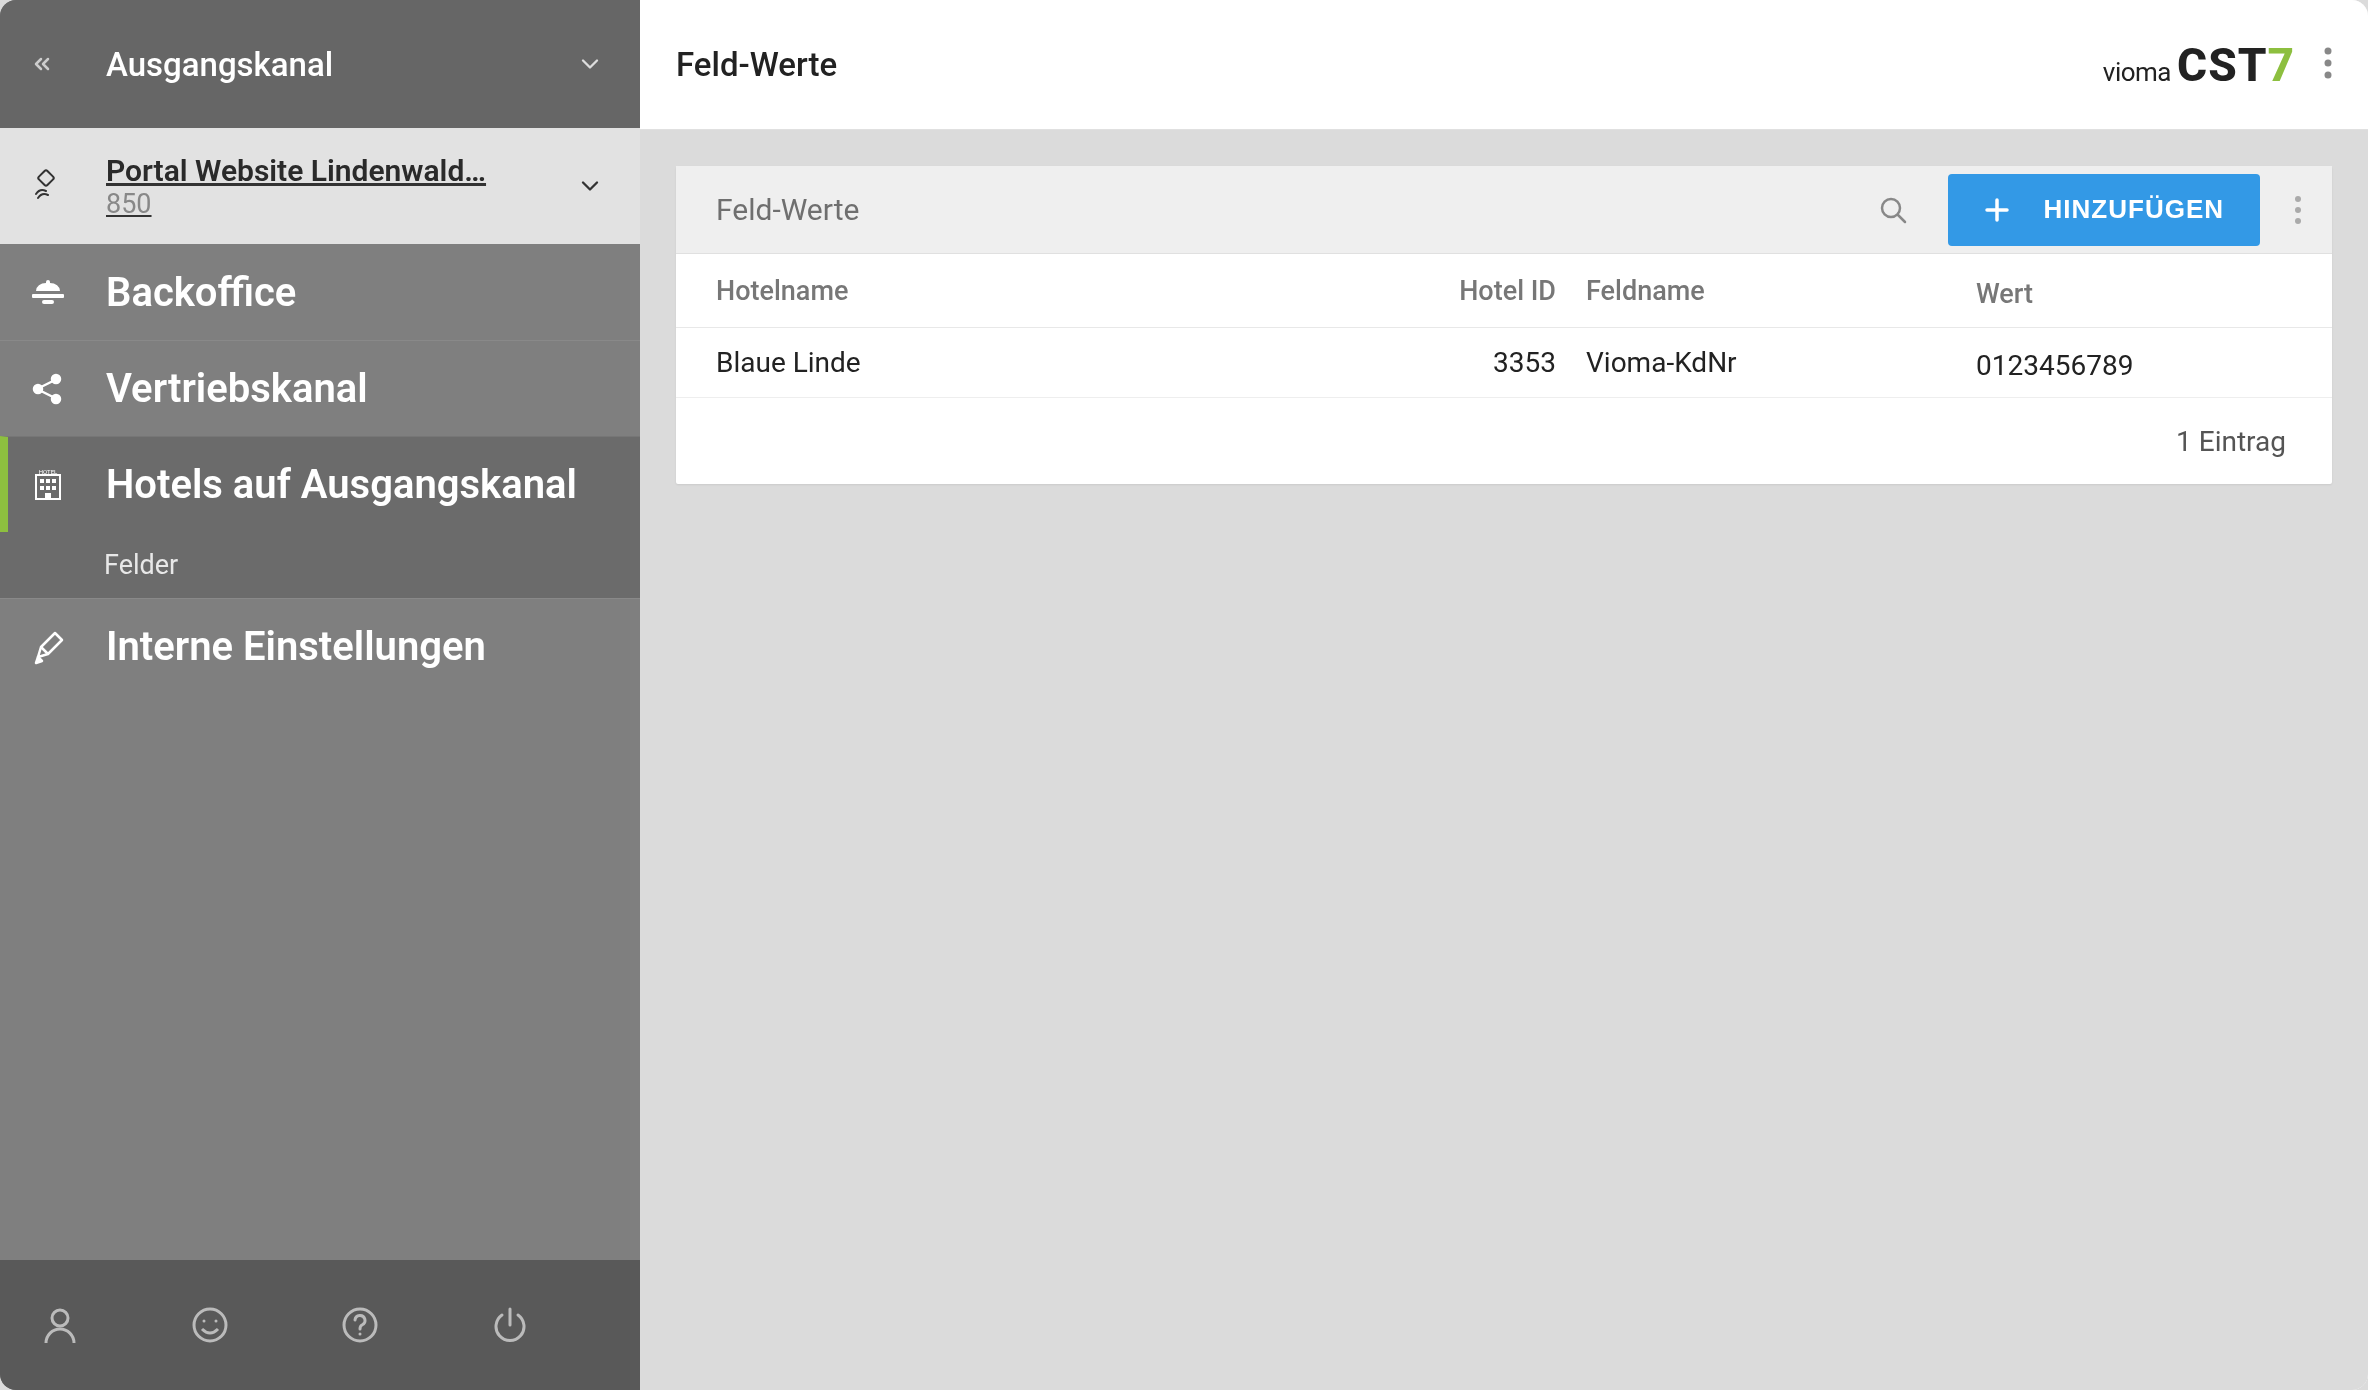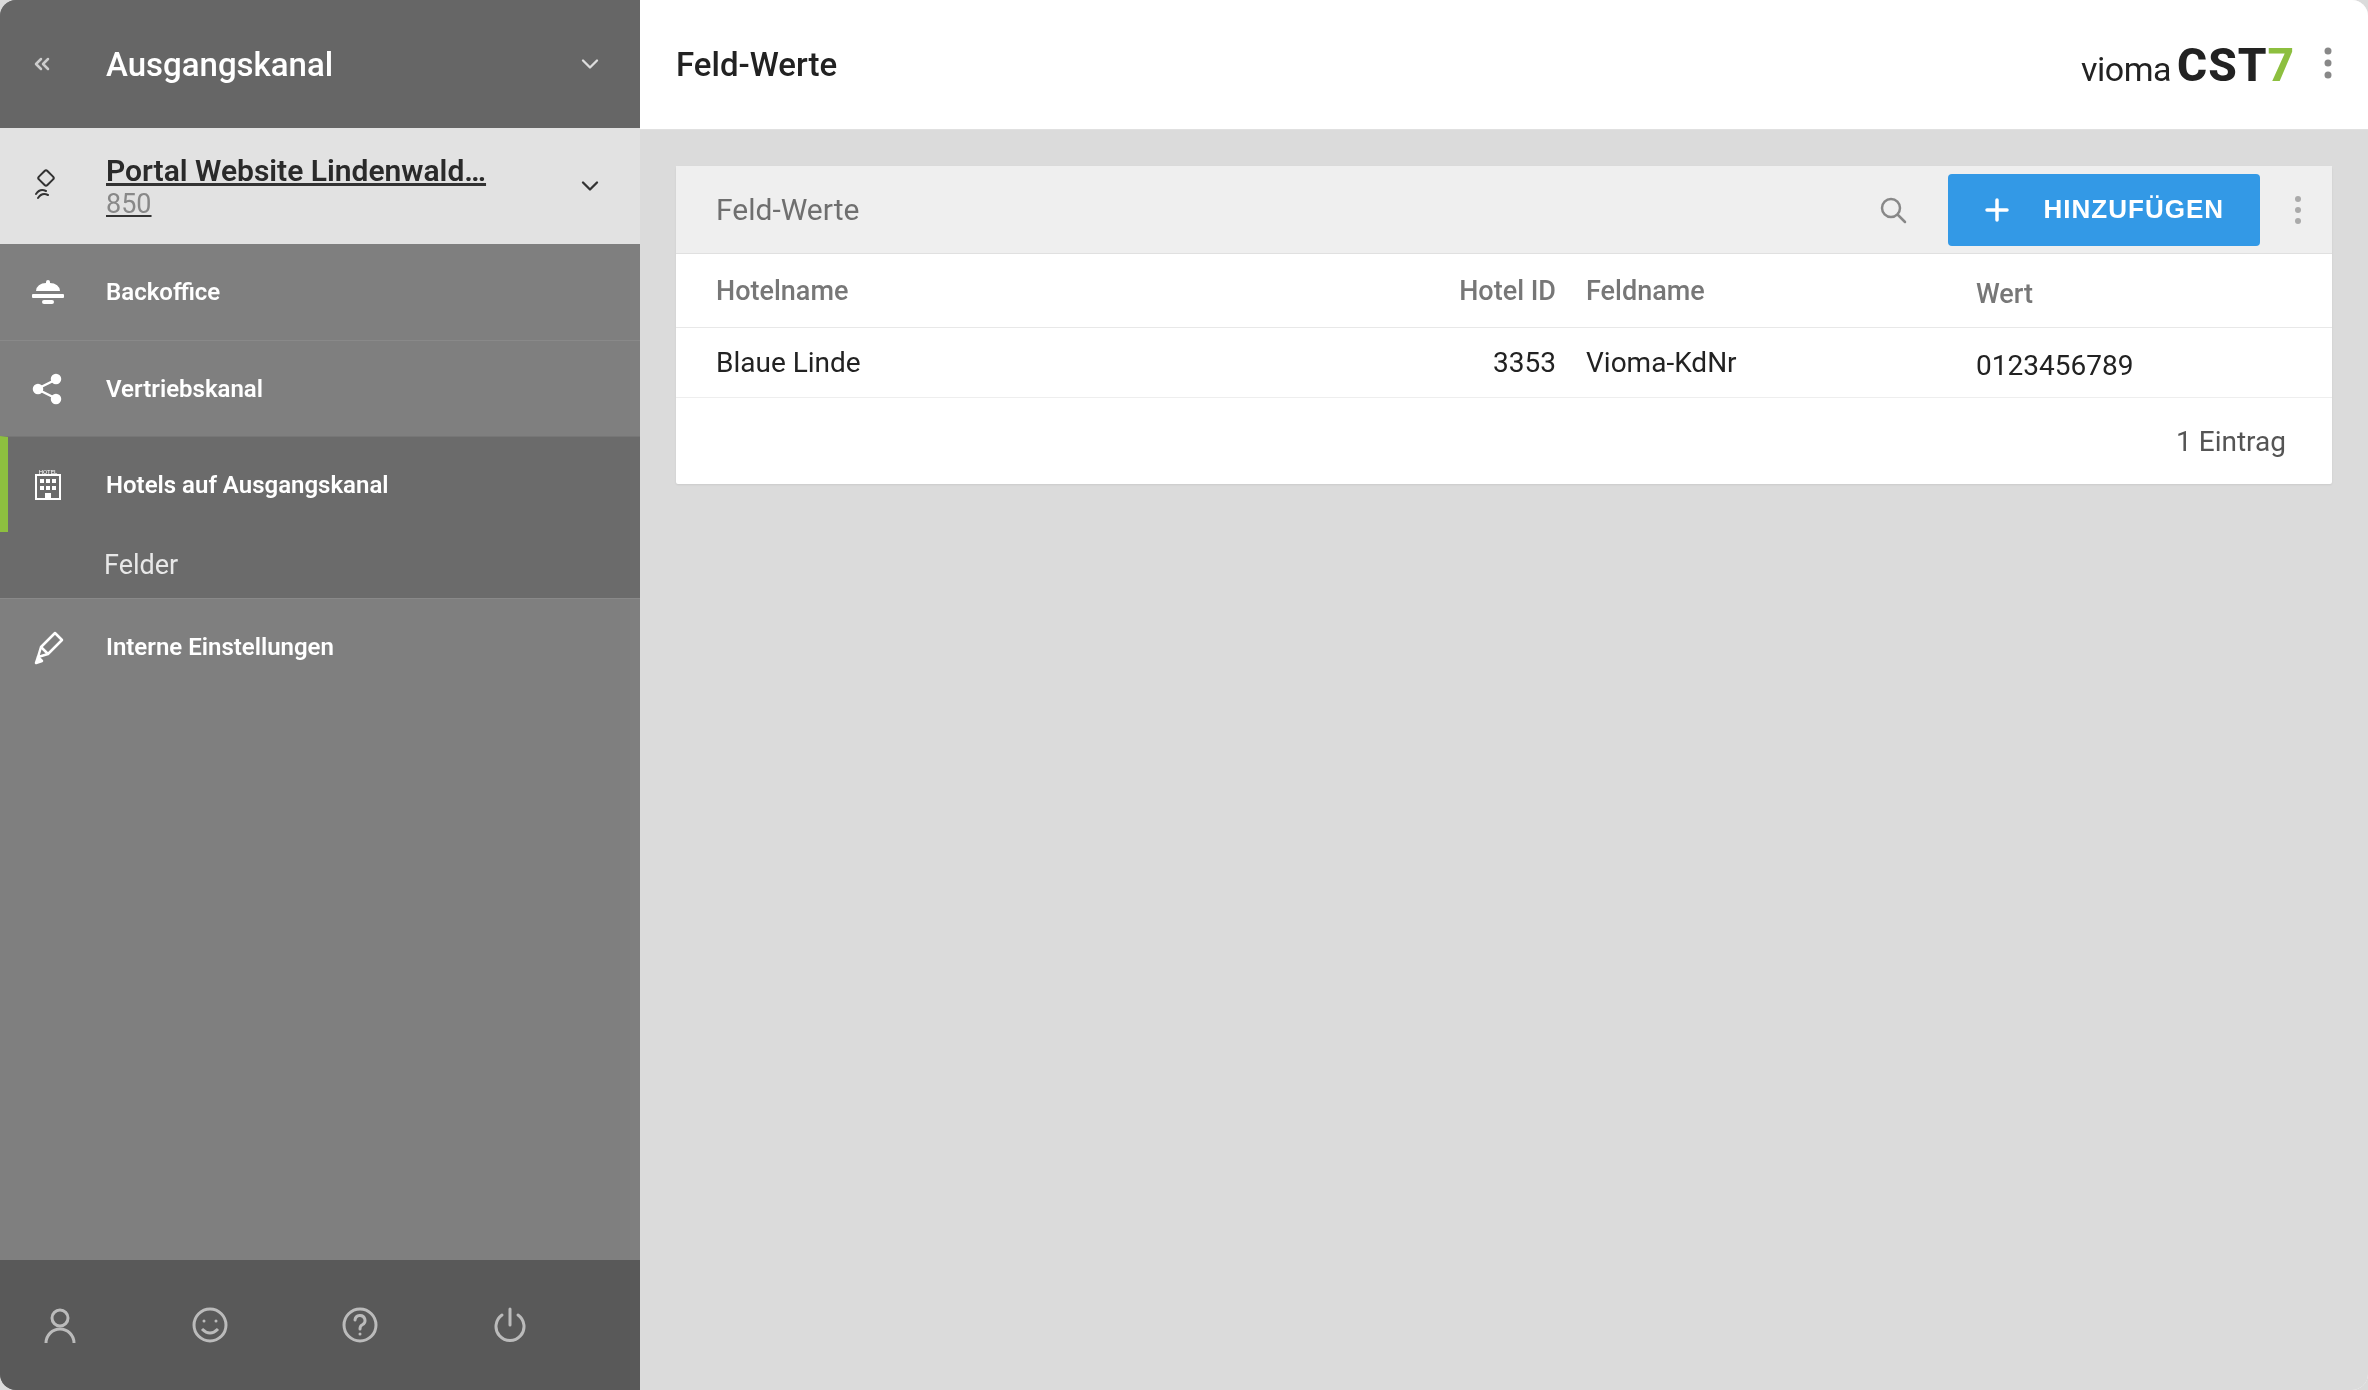--- a/index.html
+++ b/index.html
@@ -122,21 +122,21 @@
       width: 40px;
       display: flex;
       align-items: center;
       justify-content: flex-start;
     }
     .nav-icon svg {
       width: 36px;
       height: 36px;
     }
     .nav-label {
-      font-size: 24px;
+      font-size: 40px;
       font-weight: 600;
       padding-left: 36px;
     }
     .nav-item.active {
       background: #6b6b6b;
       border-left: 8px solid #8dbf3f;
       padding-left: 22px;
     }
     .sub-item {
       height: 66px;
@@ -189,21 +189,21 @@
       font-weight: 500;
       color: #222;
       flex: 1;
     }
     .brand {
       display: flex;
       align-items: baseline;
       gap: 6px;
     }
     .brand-vioma {
-      font-size: 34px;
+      font-size: 26px;
       color: #222;
       font-weight: 400;
       letter-spacing: -0.5px;
     }
     .brand-cst {
       font-size: 46px;
       font-weight: 800;
       color: #222;
       letter-spacing: 1px;
     }

